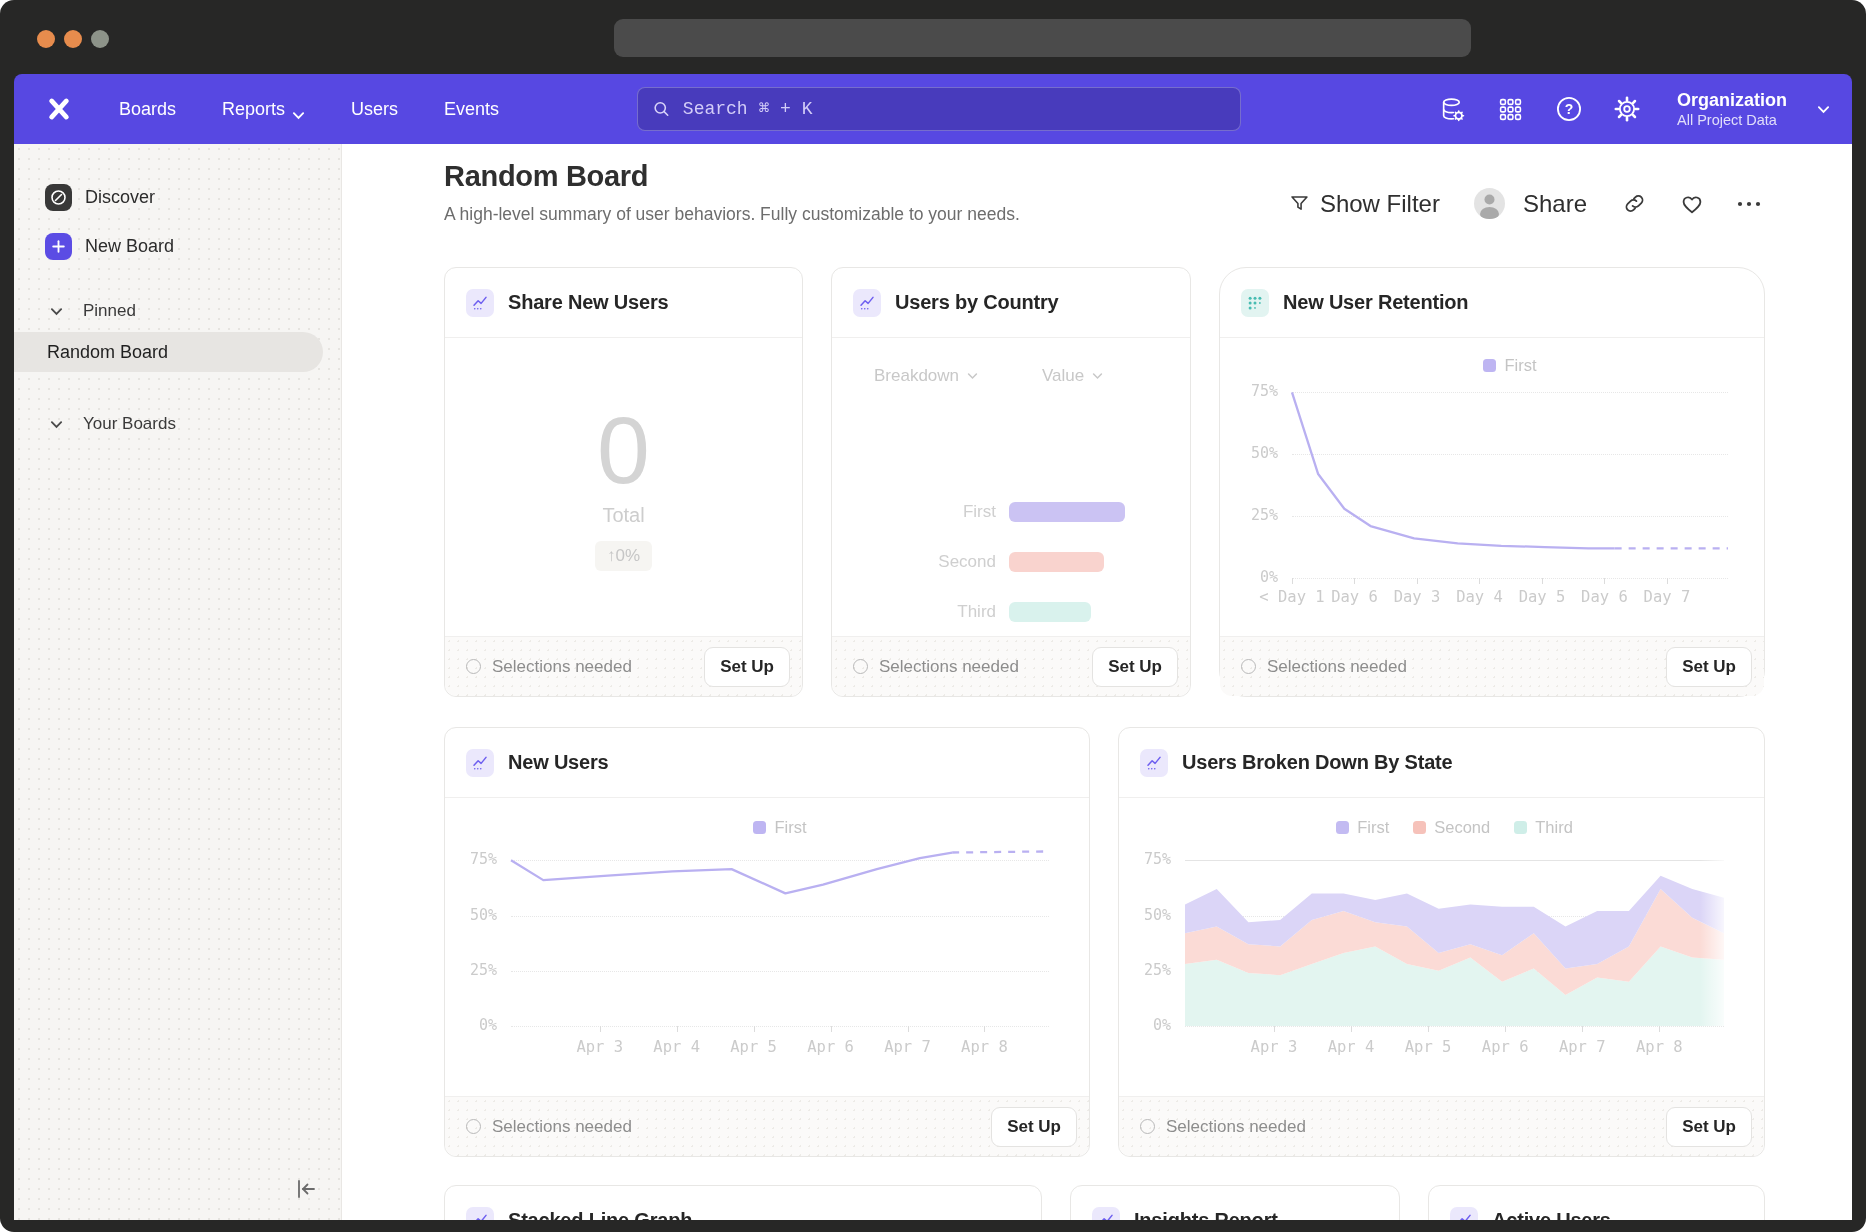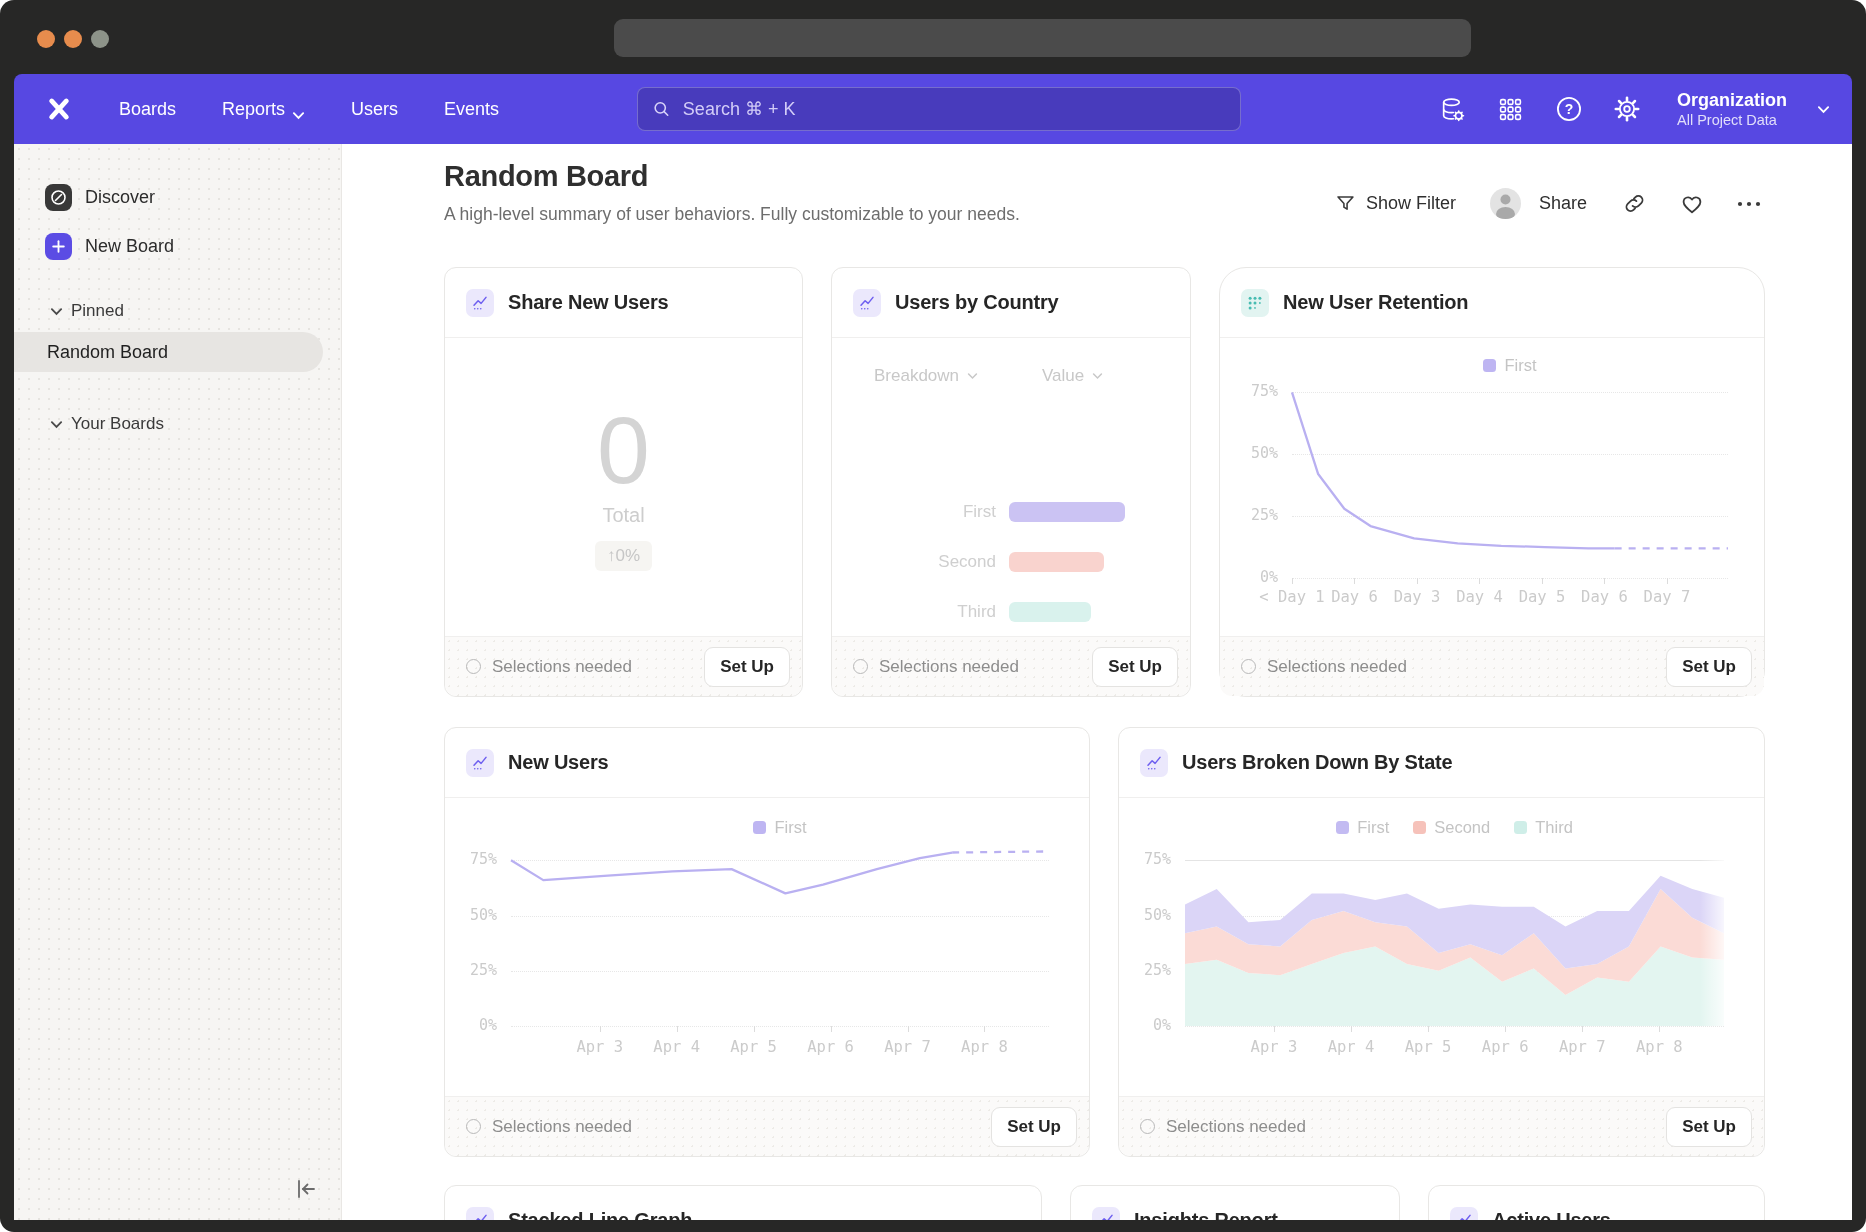--- a/index.html
+++ b/index.html
@@ -7,42 +7,42 @@
   .frame{position:absolute;inset:0;background:#272726;border-radius:14px;overflow:hidden;}
   
   .titlebar{position:absolute;left:0;top:0;right:0;height:74px;}
   .tl-dot{position:absolute;top:30px;width:18px;height:18px;border-radius:50%;}
   .addressbar{position:absolute;left:614px;top:19px;width:857px;height:38px;background:#4b4b4b;border-radius:9px;}
   
   .navbar{position:absolute;left:14px;right:14px;top:74px;height:70px;background:#5748e2;border-radius:8px 8px 0 0;display:flex;align-items:center;color:#fff;}
   .nav-left{display:flex;align-items:center;gap:46px;padding-left:31px;}
   .nav-item{font-size:18px;font-weight:500;display:flex;align-items:flex-end;gap:7px;cursor:default;}
   .searchbox{position:absolute;left:623px;top:13px;width:604px;height:44px;background:rgba(0,0,0,0.17);border:1px solid rgba(255,255,255,0.25);border-radius:8px;display:flex;align-items:center;padding:0 14px;box-sizing:border-box;gap:10px;}
-  .searchbox input{background:transparent;border:none;outline:none;color:#e9e6fb;font-size:18px;font-family:Liberation Sans, sans-serif;width:100%;}
+  .searchbox input{background:transparent;border:none;outline:none;color:#e9e6fb;font-size:18px;font-family:Liberation Mono, monospace;width:100%;}
   .searchbox input::placeholder{color:#d3cdf8;}
   .nav-right{position:absolute;right:22px;top:0;height:100%;display:flex;align-items:center;gap:30px;}
   .nav-icon{width:28px;height:28px;display:flex;align-items:center;justify-content:center;}
   .org{display:flex;flex-direction:column;line-height:1.25;margin-left:6px;}
   .org-name{font-size:18px;font-weight:700;}
   .org-sub{font-size:14.5px;color:rgba(255,255,255,0.82);}
   
   .sidebar{position:absolute;left:14px;top:144px;width:328px;bottom:12px;background:#f6f5f3;border-right:1px solid #e9e7e4;background-image:radial-gradient(#e6e4e0 1px,transparent 1px);background-size:10px 10px;box-sizing:border-box;}
   .side-row{position:absolute;left:0;right:0;display:flex;align-items:center;}
   .side-icon{width:27px;height:27px;border-radius:8px;display:flex;align-items:center;justify-content:center;flex:none;}
   .side-label{font-size:18px;color:#2c2c2c;font-weight:500;margin-left:13px;}
-  .section-head{font-size:17px;color:#3a3a3a;font-weight:500;margin-left:8px;}
+  .section-head{font-size:17px;color:#3a3a3a;font-weight:500;margin-left:20px;}
   .selected-pill{position:absolute;left:0;right:18px;top:188px;height:40px;background:#e7e5e2;border-radius:0 20px 20px 0;display:flex;align-items:center;}
   .selected-pill span{font-size:18px;color:#1f1f1f;margin-left:33px;}
   .collapse-btn{position:absolute;right:22px;bottom:18px;width:26px;height:26px;display:flex;align-items:center;justify-content:center;}
   
   .main{position:absolute;left:342px;top:144px;right:14px;bottom:12px;background:#fff;overflow:hidden;}
   .page-title{position:absolute;left:102px;top:16px;font-size:29px;font-weight:700;color:#2f2f2f;letter-spacing:-0.3px;}
   .page-subtitle{position:absolute;left:102px;top:60px;font-size:17.5px;color:#6d6d6d;}
   .header-controls{position:absolute;right:90px;top:44px;display:flex;align-items:center;color:#353535;}
-  .hc-label{font-size:18px;color:#2f2f2f;font-weight:500;}
+  .hc-label{font-size:24px;color:#2f2f2f;font-weight:500;}
   .avatar{width:31px;height:31px;border-radius:50%;background:#e3e3e3;overflow:hidden;display:flex;align-items:flex-end;justify-content:center;}
   
   .card{position:absolute;background:#fff;border:1px solid #e8e7e5;border-radius:12px;box-sizing:border-box;}
   .card-header{position:absolute;left:0;right:0;top:0;height:70px;display:flex;align-items:center;padding-left:21px;gap:14px;border-bottom:1px solid #f0efee;box-sizing:border-box;}
   .card-icon{width:28px;height:28px;border-radius:7px;display:flex;align-items:center;justify-content:center;flex:none;}
   .icon-purple{background:#ebe8fc;}
   .icon-teal{background:#e2f4f1;}
   .card-title{font-size:20px;font-weight:700;color:#262626;letter-spacing:-0.2px;}
   .card-body{position:absolute;left:0;right:0;top:70px;bottom:60px;}
   .card-footer{position:absolute;left:0;right:0;bottom:0;height:60px;border-top:1px solid #f0efee;background:#fbfaf9;background-image:radial-gradient(#edebe7 1px,transparent 1px);background-size:9px 9px;border-radius:0 0 12px 12px;display:flex;align-items:center;padding:0 12px 0 21px;box-sizing:border-box;}

